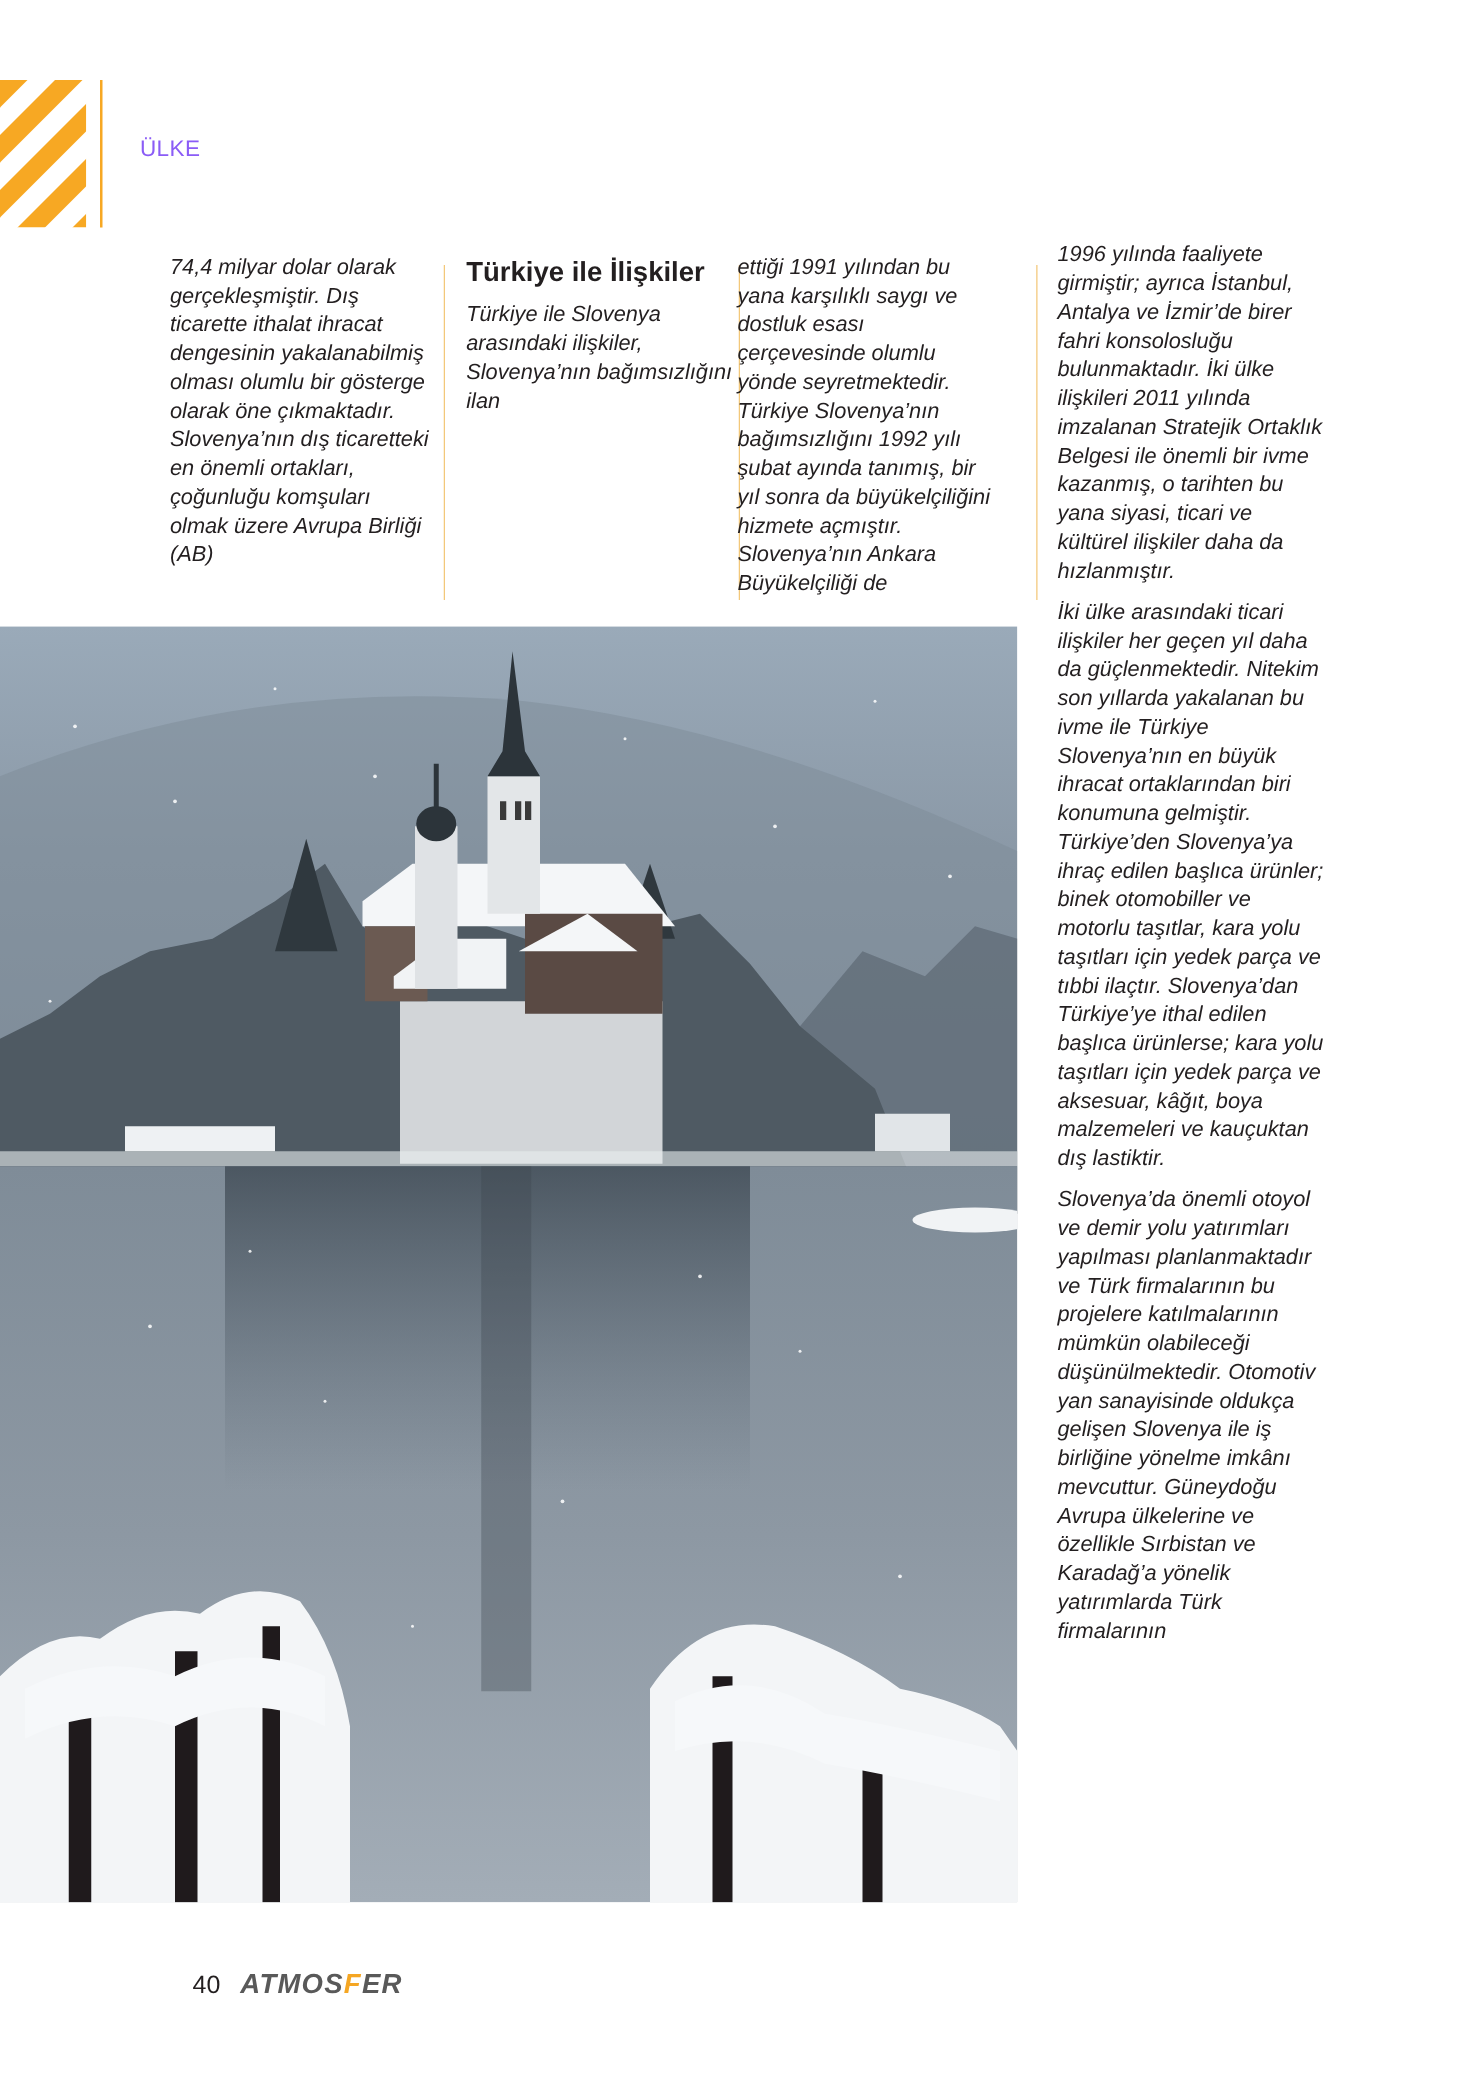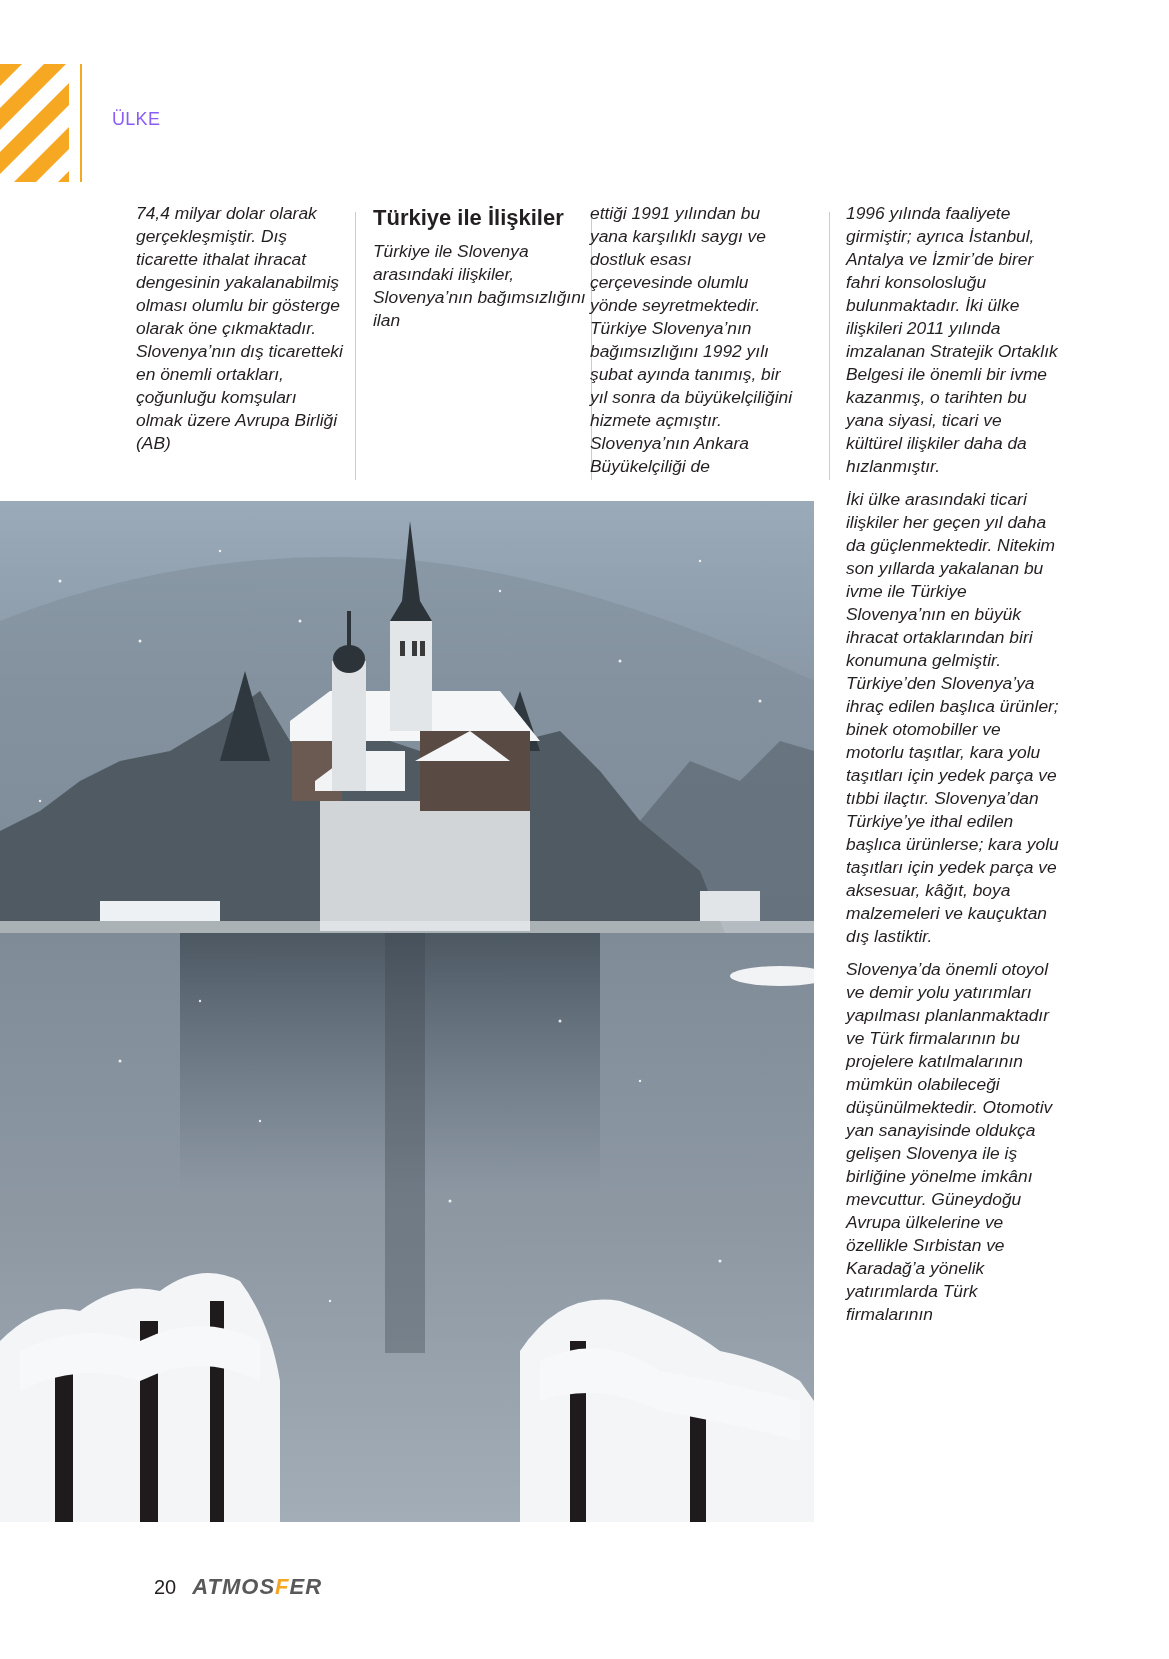--- a/index.html
+++ b/index.html
@@ -54,21 +54,21 @@
   <h2>Türkiye ile İlişkiler</h2>
   <p>Türkiye ile Slovenya arasındaki ilişkiler, Slovenya’nın bağımsızlığını ilan</p>
 </div>
 <div class="sep" style="left:591px; background:#f3c87a;"></div>
 
 <div class="col" style="left:590px; top:202px; width:205px;">
   <p>ettiği 1991 yılından bu yana karşılıklı saygı ve dostluk esası çerçevesinde olumlu yönde seyretmektedir. Türkiye Slovenya’nın bağımsızlığını 1992 yılı şubat ayında tanımış, bir yıl sonra da büyükelçiliğini hizmete açmıştır. Slovenya’nın Ankara Büyükelçiliği de</p>
 </div>
 <div class="sep" style="left:829px; background:#f3c87a;"></div>
 
-<div class="col" style="left:846px; top:202px; width:214px;">
+<div class="col" style="left:846px; top:192px; width:214px;">
   <p>1996 yılında faaliyete girmiştir; ayrıca İstanbul, Antalya ve İzmir’de birer fahri konsolosluğu bulunmaktadır. İki ülke ilişkileri 2011 yılında imzalanan Stratejik Ortaklık Belgesi ile önemli bir ivme kazanmış, o tarihten bu yana siyasi, ticari ve kültürel ilişkiler daha da hızlanmıştır.</p>
   <p>İki ülke arasındaki ticari ilişkiler her geçen yıl daha da güçlenmektedir. Nitekim son yıllarda yakalanan bu ivme ile Türkiye Slovenya’nın en büyük ihracat ortaklarından biri konumuna gelmiştir. Türkiye’den Slovenya’ya ihraç edilen başlıca ürünler; binek otomobiller ve motorlu taşıtlar, kara yolu taşıtları için yedek parça ve tıbbi ilaçtır. Slovenya’dan Türkiye’ye ithal edilen başlıca ürünlerse; kara yolu taşıtları için yedek parça ve aksesuar, kâğıt, boya malzemeleri ve kauçuktan dış lastiktir.</p>
   <p>Slovenya’da önemli otoyol ve demir yolu yatırımları yapılması planlanmaktadır ve Türk firmalarının bu projelere katılmalarının mümkün olabileceği düşünülmektedir. Otomotiv yan sanayisinde oldukça gelişen Slovenya ile iş birliğine yönelme imkânı mevcuttur. Güneydoğu Avrupa ülkelerine ve özellikle Sırbistan ve Karadağ’a yönelik yatırımlarda Türk firmalarının</p>
 </div>
 
 <div class="photo">
   <svg width="814" height="1021" viewBox="0 0 814 1021">
     <defs>
       <linearGradient id="sky" x1="0" y1="0" x2="0" y2="1">
         <stop offset="0" stop-color="#9aaab9"></stop>
@@ -147,15 +147,15 @@
       <circle cx="640" cy="580" r="1.2"></circle>
         <circle cx="720" cy="760" r="1.5"></circle>
         <circle cx="330" cy="800" r="1.2"></circle>
       <circle cx="560" cy="520" r="1.5"></circle>
         <circle cx="200" cy="500" r="1.2"></circle>
     </g>
   </svg>
 </div>
 
 <div class="footer">
-  <span class="page-num">20</span>
+  <span class="page-num">40</span>
   <span class="brand"><span>ATMOS</span><span class="accent">F</span><span>ER</span></span>
 </div>
 
 </body></html>

